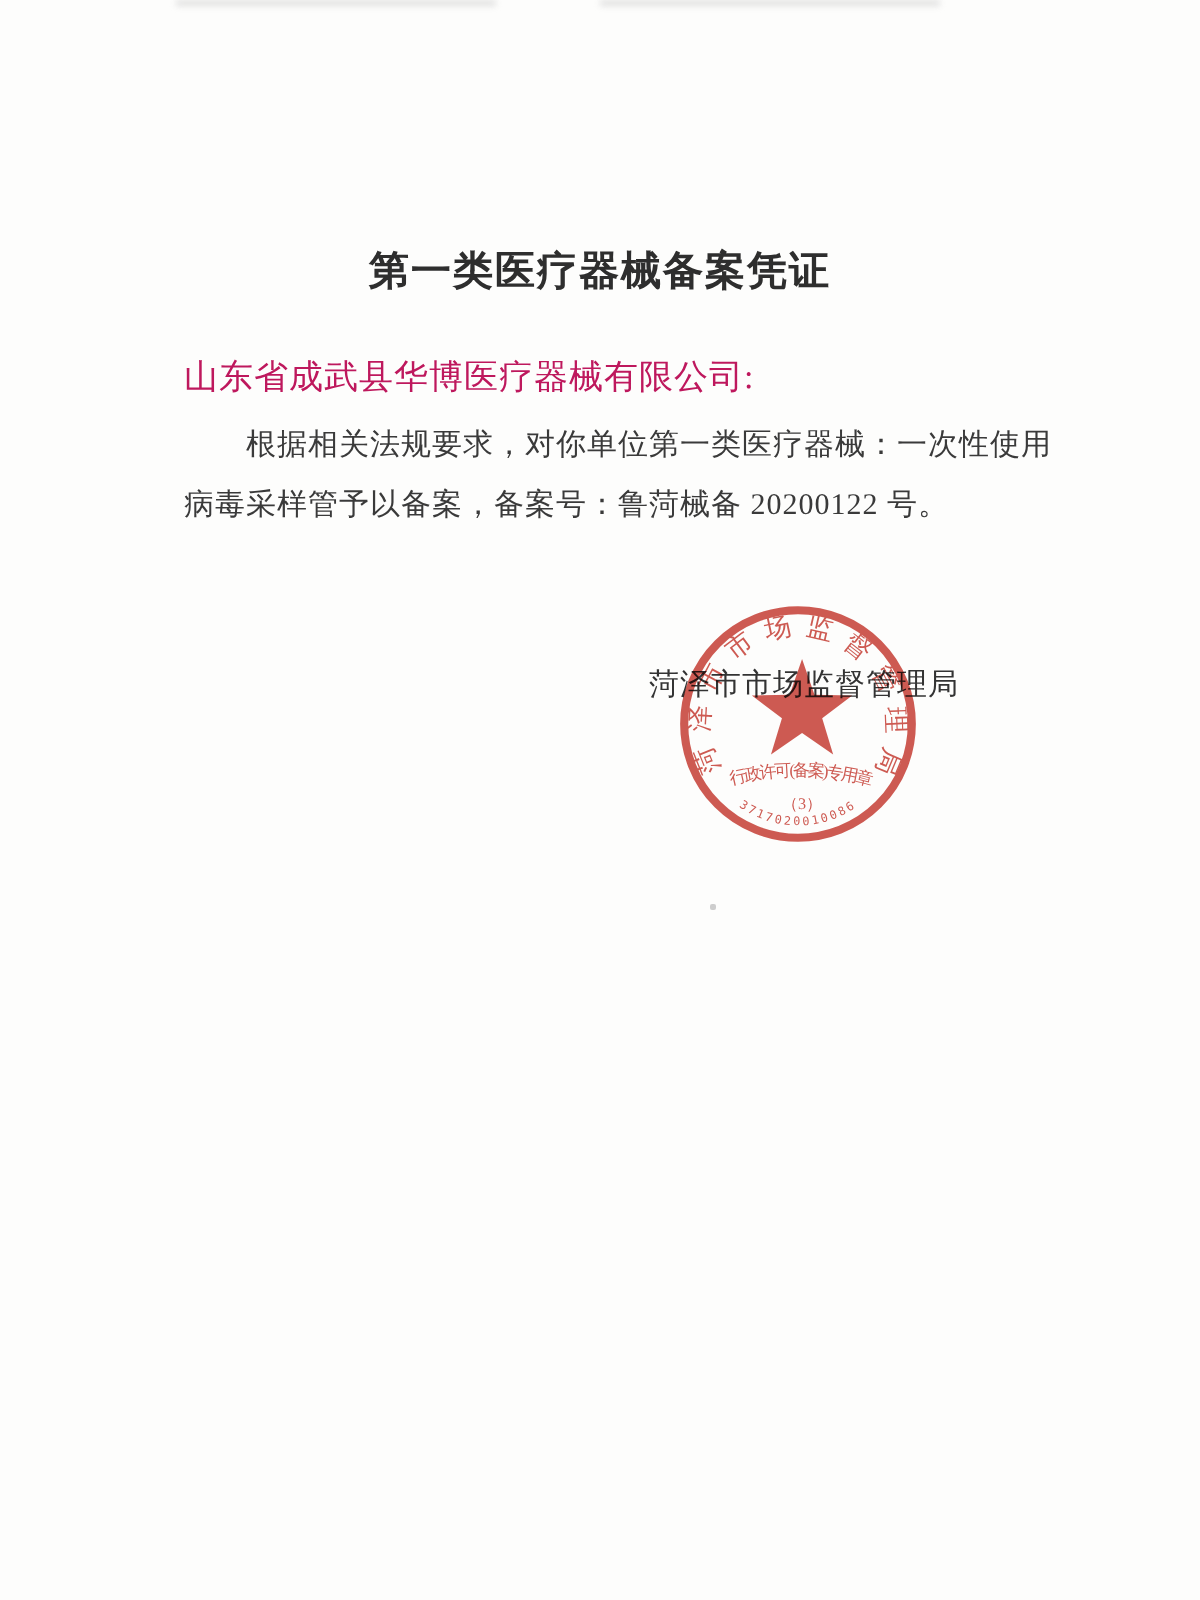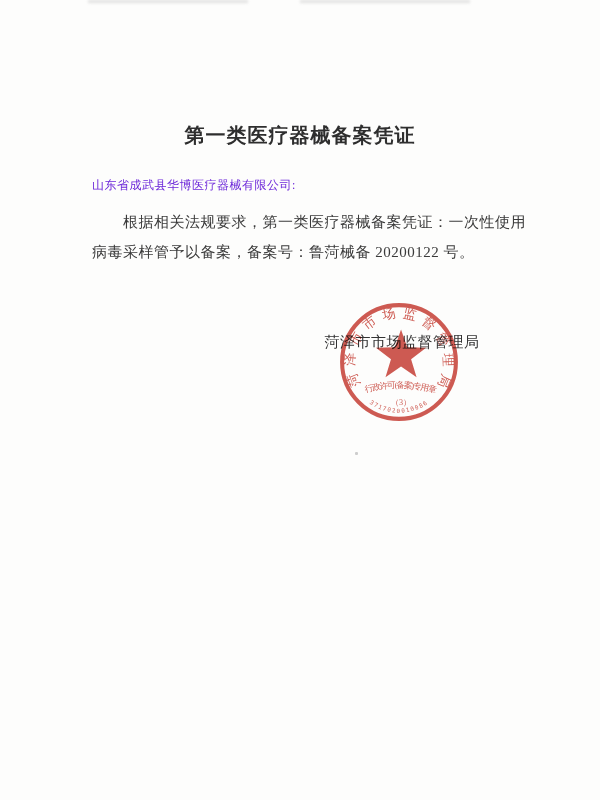--- a/index.html
+++ b/index.html
@@ -25,22 +25,22 @@
     text-align: center;
     font-size: 20px;
     font-weight: bold;
     color: #2e2e2e;
     letter-spacing: 1px;
   }
   .addressee {
     position: absolute;
     top: 177px;
     left: 92px;
-    font-size: 12px;
-    color: #6d28d9;
+    font-size: 17px;
+    color: #be185d;
     letter-spacing: 0.5px;
   }
   .body-line { position: absolute; left: 92px; font-size: 15px; color: #3a3a3a; letter-spacing: 0.5px; }
   .body-line.l1 { top: 213px; padding-left: 31px; }
   .body-line.l2 { top: 243px; text-align: right; }
   .signature-block {
     position: absolute;
     top: 333px;
     left: 317px;
     width: 170px;
@@ -76,21 +76,21 @@
 <body>
 
 <div class="scan-mark" style="top:0;left:88px;width:160px;height:3px;"></div>
 <div class="scan-mark" style="top:0;left:300px;width:170px;height:3px;"></div>
 <div class="speck"></div>
 
 <div class="doc-title">第一类医疗器械备案凭证</div>
 
 <div class="addressee">山东省成武县华博医疗器械有限公司:</div>
 
-<div class="body-line l1">根据相关法规要求，第一类医疗器械备案凭证：一次性使用</div>
+<div class="body-line l1">根据相关法规要求，对你单位第一类医疗器械：一次性使用</div>
 <div class="body-line l2">病毒采样管予以备案，备案号：鲁菏械备 20200122 号。</div>
 
 <div class="signature-block">
   <div class="issuer">菏泽市市场监督管理局</div>
 </div>
 
 <svg class="seal" viewBox="0 0 124 124" xmlns="http://www.w3.org/2000/svg" xmlns:xlink="http://www.w3.org/1999/xlink">
   <defs>
     <path id="arcTop" d="M 27.3,89 A 44,44 0 1 1 96.7,89" fill="none"></path>
     <path id="arcMid" d="M 28,92 Q 62,83 96,92" fill="none"></path>

